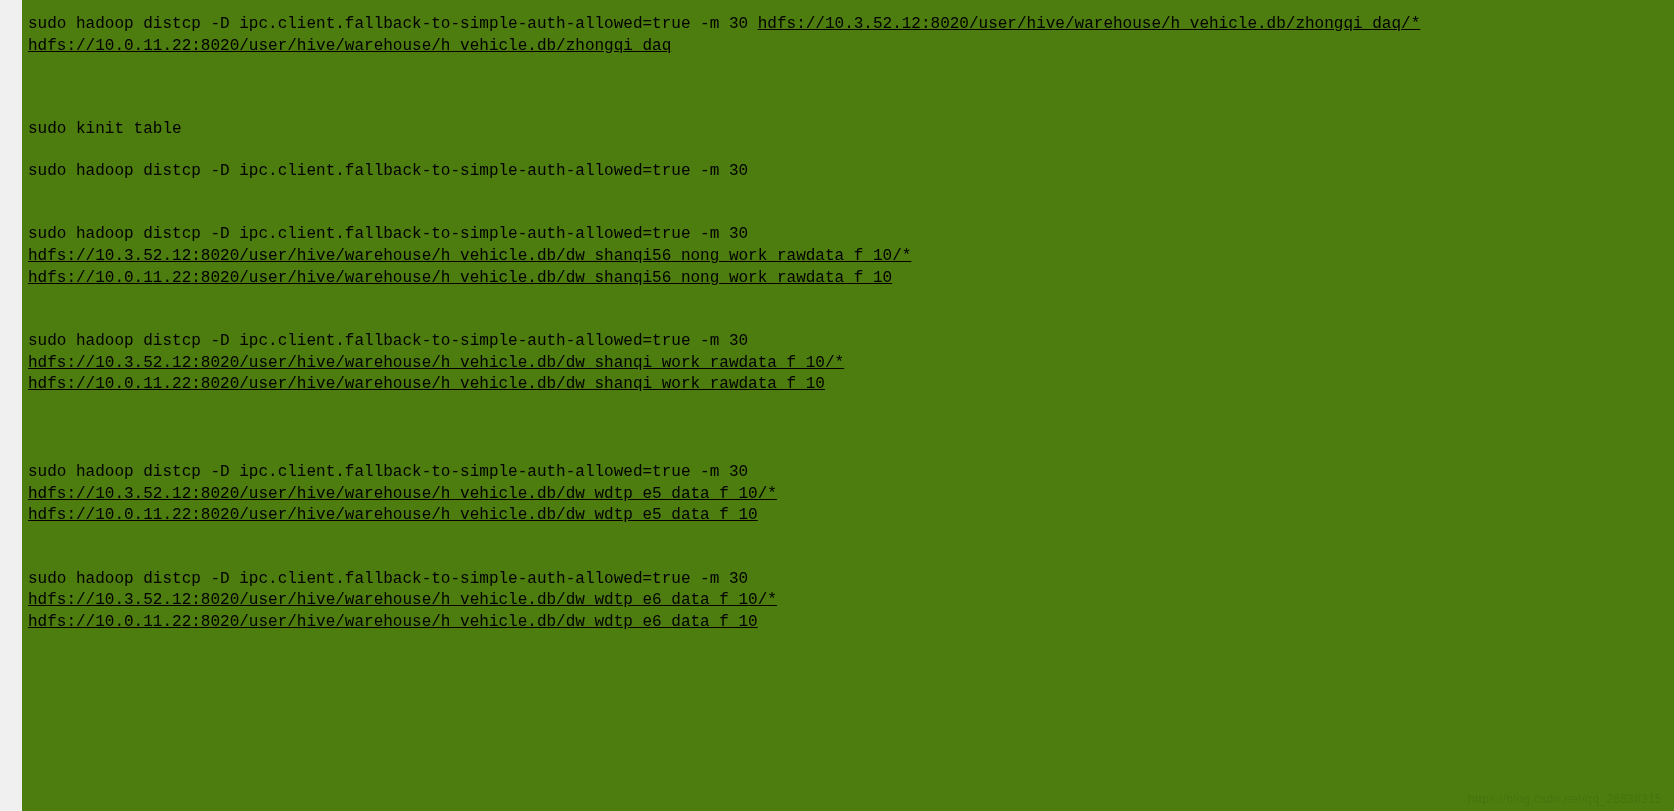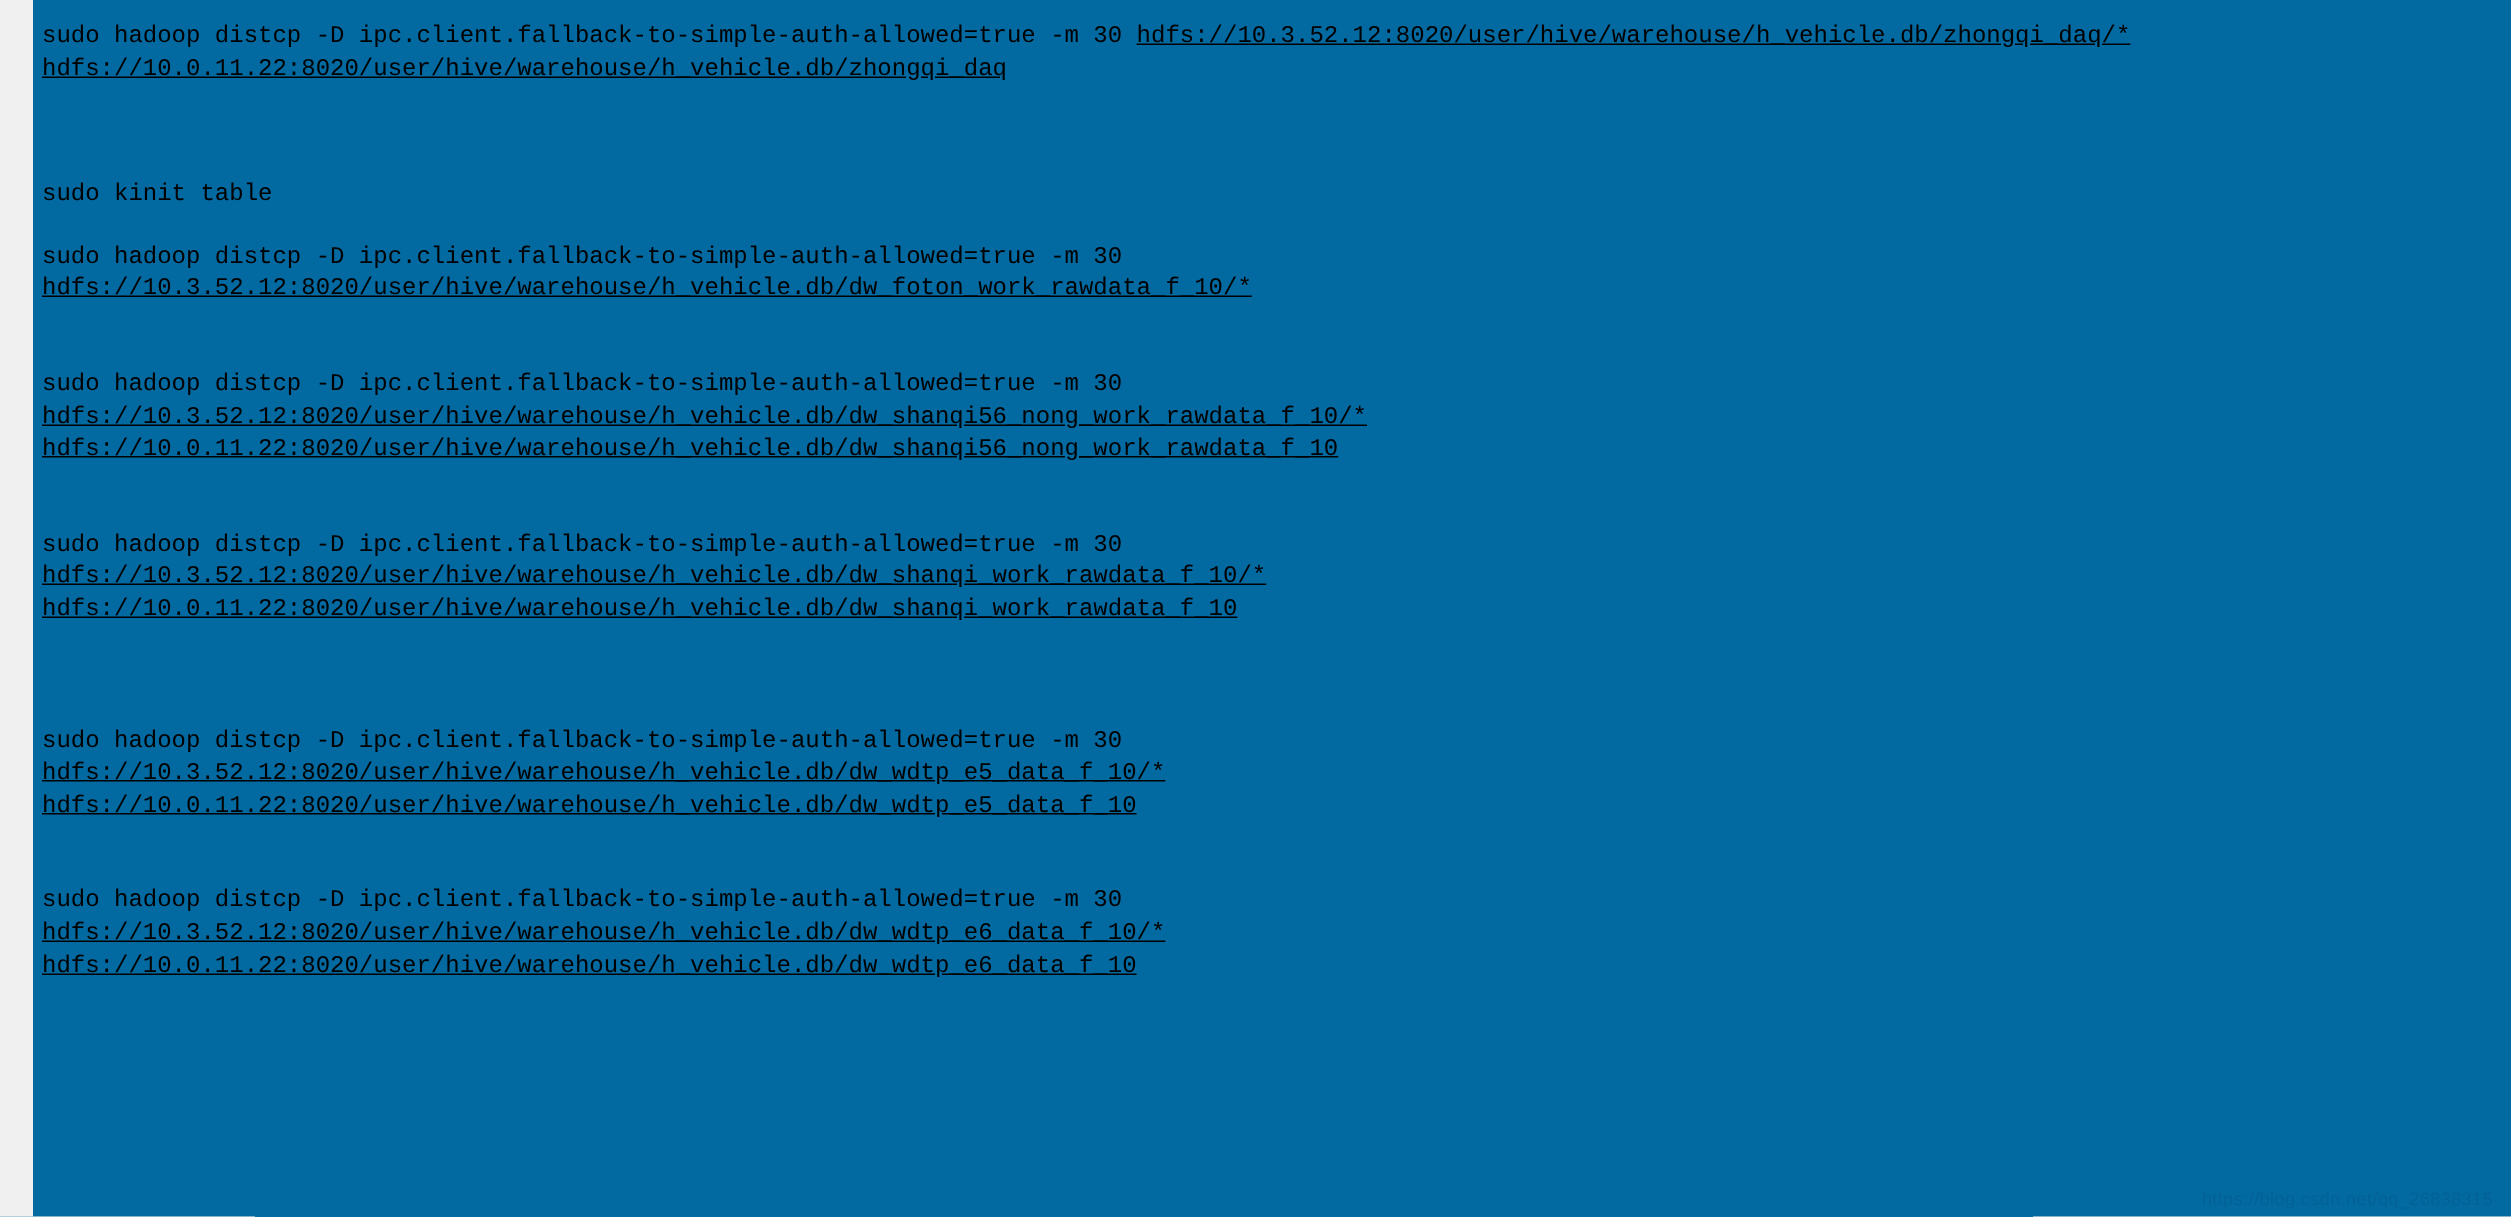--- a/index.html
+++ b/index.html
@@ -13,21 +13,21 @@
     color: #000;
     overflow: hidden;
     position: relative;
   }
   .page {
     position: absolute;
     left: 22px;
     top: 0;
     right: 0;
     bottom: 0;
-    background: #0369a1;
+    background: #4d7c0f;
     box-sizing: border-box;
     padding: 14px 6px 6px 6px;
     line-height: 1.35;
     white-space: nowrap;
   }
   .block {
     margin: 0;
     padding: 0;
   }
   .line {
@@ -70,21 +70,20 @@
   <div class="spacer2"></div>
 
   <div class="block">
     <span class="line">sudo kinit table</span>
   </div>
 
   <div class="spacer2"></div>
 
   <div class="block">
     <span class="line">sudo hadoop distcp -D ipc.client.fallback-to-simple-auth-allowed=true -m 30</span>
-    <span class="line"><span class="link">hdfs://10.3.52.12:8020/user/hive/warehouse/h_vehicle.db/dw_foton_work_rawdata_f_10/*</span></span>
   </div>
 
   <div class="spacer1"></div>
 
   <div class="block">
     <span class="line">sudo hadoop distcp -D ipc.client.fallback-to-simple-auth-allowed=true -m 30</span>
     <span class="line"><span class="link">hdfs://10.3.52.12:8020/user/hive/warehouse/h_vehicle.db/dw_shanqi56_nong_work_rawdata_f_10/*</span></span>
     <span class="line"><span class="link">hdfs://10.0.11.22:8020/user/hive/warehouse/h_vehicle.db/dw_shanqi56_nong_work_rawdata_f_10</span></span>
   </div>
 

